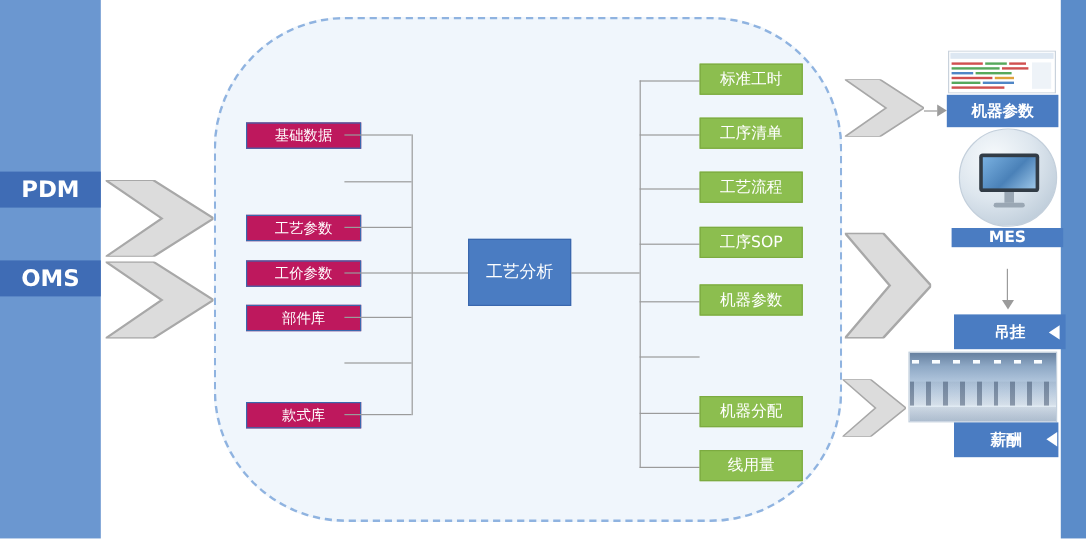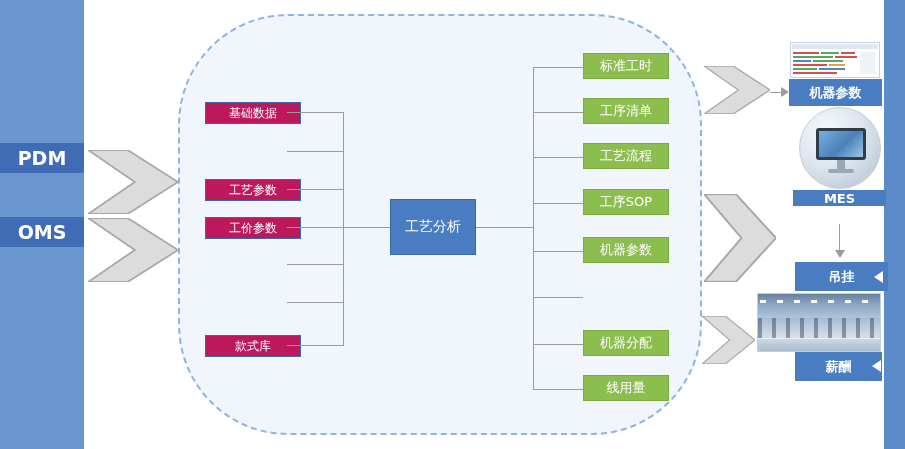--- a/index.html
+++ b/index.html
@@ -71,20 +71,21 @@
   </svg>
   <svg class="abs" style="left:88px;top:218px" width="90" height="64" viewBox="0 0 100 70" preserveAspectRatio="none">
     <polygon points="0,0 44,0 100,35 44,70 0,70 52,35" fill="#dcdcdc" stroke="#a8a8a8" stroke-width="2"></polygon>
   </svg>
 
   <div class="abs capsule"></div>
 
   <div class="abs input-box" style="top:102px">基础数据</div>
   <div class="abs input-box" style="top:217px">工价参数</div>
   <div class="abs input-box" style="top:179px">工艺参数</div>
+  <div class="abs input-box" style="top:254px">部件库</div>
   <div class="abs input-box" style="top:335px">款式库</div>
 
   <div class="abs hline" style="left:287px;top:112px;width:56px"></div>
   <div class="abs hline" style="left:287px;top:151px;width:56px"></div>
   <div class="abs hline" style="left:287px;top:189px;width:56px"></div>
   <div class="abs hline" style="left:287px;top:227px;width:56px"></div>
   <div class="abs hline" style="left:287px;top:264px;width:56px"></div>
   <div class="abs hline" style="left:287px;top:302px;width:56px"></div>
   <div class="abs hline" style="left:287px;top:345px;width:56px"></div>
   <div class="abs vline" style="left:343px;top:112px;height:234px"></div>

